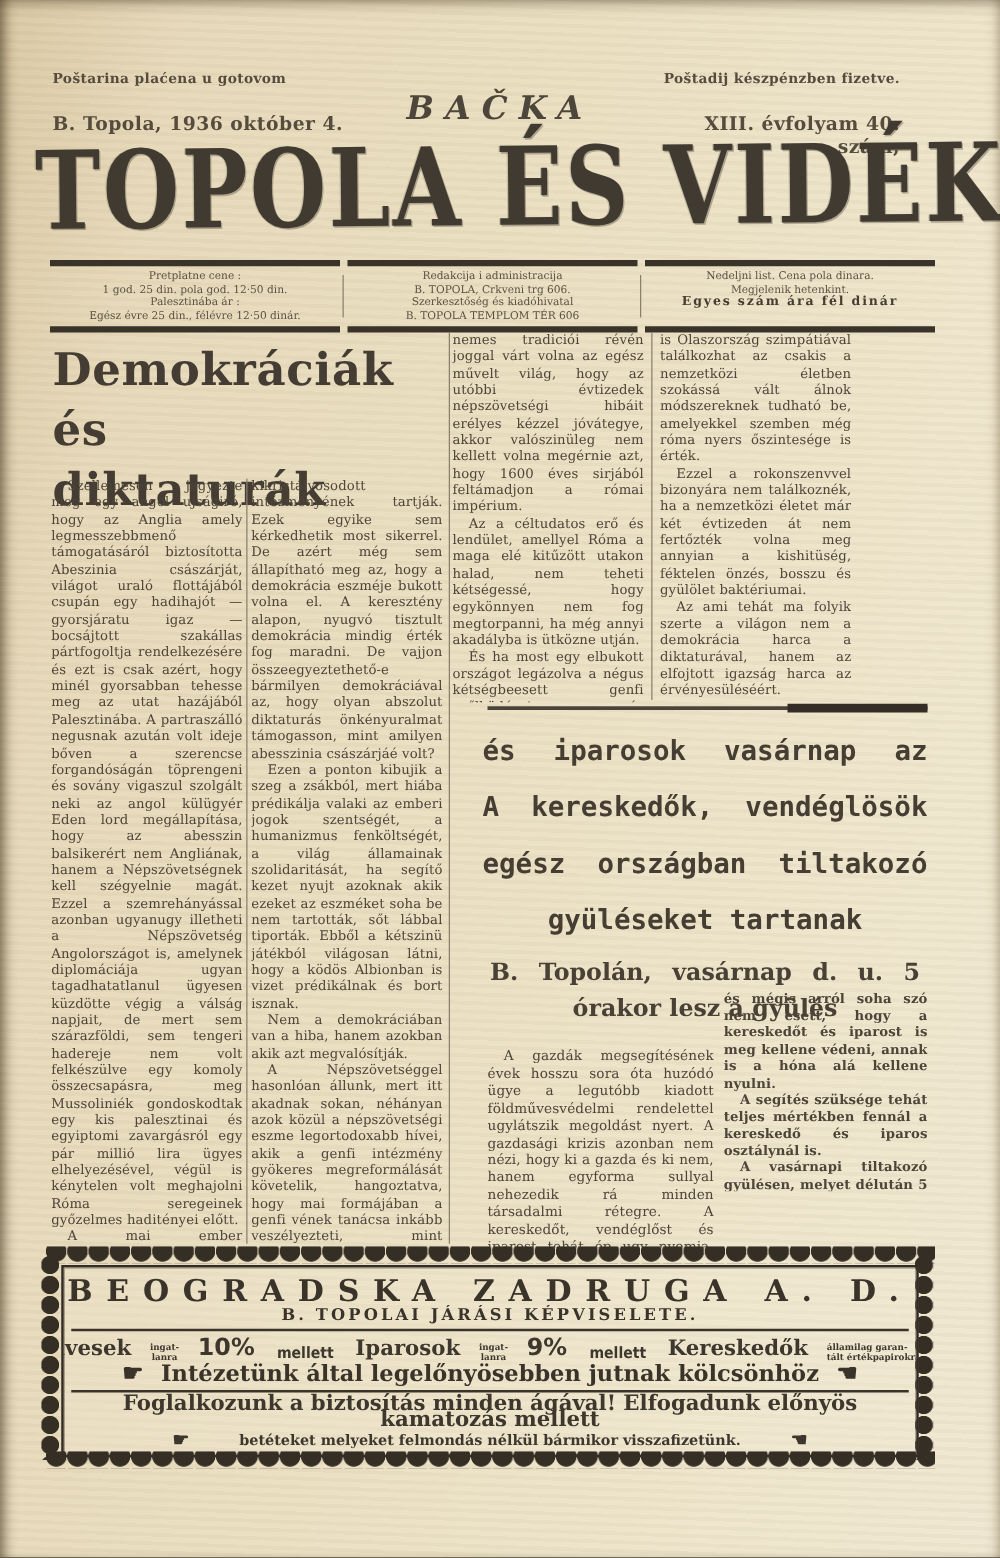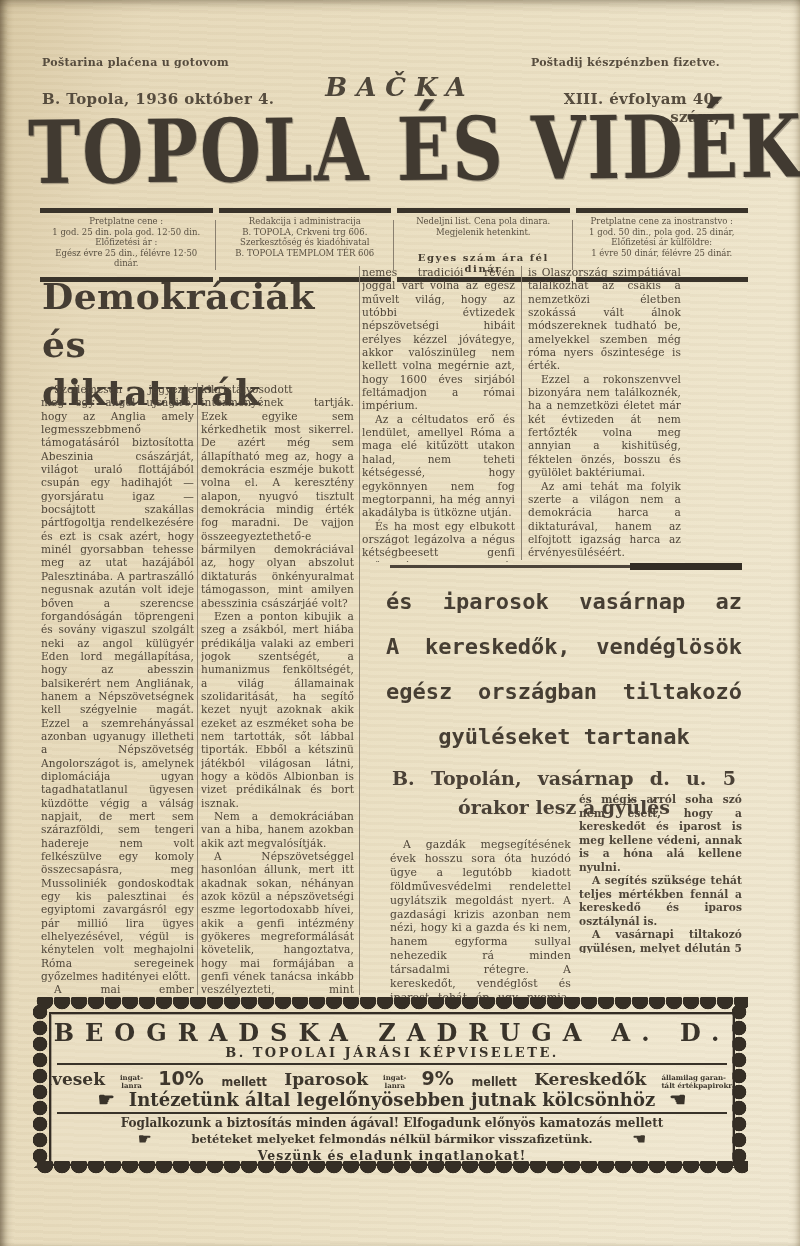--- a/index.html
+++ b/index.html
@@ -23,21 +23,21 @@
   
   .masthead { position:absolute; left:28px; top:104px; width:744px; text-align:center;
     font-size:70px; font-weight:bold; letter-spacing:2px; white-space:nowrap;
     color:#413a31; transform:rotate(-.5deg) scaleY(1.24); transform-origin:50% 30%;
     text-shadow:1px 1px 0 rgba(65,58,49,.35), -1px 0 0 rgba(65,58,49,.2); }
   
   .infostrip { position:absolute; left:40px; top:208px; width:708px; display:flex; gap:6px; }
   .info-col { flex:1; position:relative; border-top:5px solid #39332a; border-bottom:5px solid #39332a;
     padding:3px 2px 3px; text-align:center; font-size:8.5px; line-height:10.6px; color:#5a5143; }
   .info-col + .info-col::before { content:""; position:absolute; left:-4px; top:7px; bottom:7px; width:1px; background:#8a8070; }
-  .info-bold { font-weight:bold; font-size:10px; letter-spacing:1.5px; margin-top:16px; color:#453d31; }
+  .info-bold { font-weight:bold; font-size:10px; letter-spacing:1.5px; margin-top:0; color:#453d31; }
   
   .a1-title { position:absolute; left:42px; top:272px; width:330px; text-align:left;
     font-size:36px; line-height:48px; font-weight:bold; color:#453d33; letter-spacing:.5px; }
   .tcol { position:absolute; width:153px; text-align:justify; font-size:10.6px; line-height:13.35px;
     color:#4e4539; overflow:hidden; letter-spacing:.1px; }
   .tcol p { margin:0; text-indent:13px; }
   .tcol p.cont { text-indent:0; }
   .c1 { left:41px;  top:383px; height:614px; }
   .c2 { left:201px; top:383px; height:614px; }
   .c3 { left:362px; top:266px; height:296px; }
@@ -77,21 +77,21 @@
   .ad-rule { height:2px; background:#39332a; margin:3px 6px 0; }
   .ad-rates { display:flex; align-items:flex-end; justify-content:center; gap:15px; margin-top:0;
     font-weight:bold; color:#3e372d; height:24px; white-space:nowrap; }
   .rate-name { font-size:17px; }
   .rate-small { font-size:7px; line-height:7.5px; max-width:62px; text-align:center; font-weight:bold; }
   .rate-pct { font-size:19px; font-family:"DejaVu Sans", sans-serif; }
   .rate-after { font-size:12.5px; font-family:"DejaVu Sans", sans-serif; transform:scaleX(.9); }
   .ad-loan { display:flex; align-items:center; justify-content:center; gap:14px;
     font-weight:bold; font-size:18px; line-height:19px; color:#39332a; margin-top:1px; }
   .hand { font-size:19px; line-height:19px; }
-  .ad-fog { text-align:center; font-weight:bold; font-size:12px; line-height:13px; margin-top:3px; color:#3e372d; }
+  .ad-fog { text-align:center; font-weight:bold; font-size:17px; line-height:13px; margin-top:3px; color:#3e372d; }
   .ad-fog2 { display:flex; align-items:center; justify-content:center; gap:40px;
     font-weight:bold; font-size:11.5px; line-height:13px; color:#3e372d; }
   .ad-fog2 .hand { font-size:15px; }
   .ad-vesz { text-align:center; font-weight:bold; font-size:12.5px; line-height:14px; letter-spacing:1px; color:#39332a; }
 </style>
 </head>
 <body>
 
 <div class="page">
 
@@ -104,39 +104,33 @@
     <div class="hdr-l1">Poštadij készpénzben fizetve.</div>
     <div class="hdr-l2">XIII. évfolyam 40. szám,</div>
   </div>
 
   <div class="masthead">TOPOLA ÉS VIDÉKE</div>
 
   <div class="infostrip">
     <div class="info-col">
       <div>Pretplatne cene :</div>
       <div>1 god. 25 din. pola god. 12·50 din.</div>
-      <div>Előfizetési ár :</div>
+      <div>Palesztinába ár :</div>
       <div>Egész évre 25 din., félévre 12·50 dinár.</div>
     </div>
     <div class="info-col">
       <div>Redakcija i administracija</div>
       <div>B. TOPOLA, Crkveni trg 606.</div>
       <div>Szerkesztőség és kiadóhivatal</div>
       <div>B. TOPOLA TEMPLOM TÉR 606</div>
     </div>
     <div class="info-col">
       <div>Nedeljni list. Cena pola dinara.</div>
       <div>Megjelenik hetenkint.</div>
       <div class="info-bold">Egyes szám ára fél dinár</div>
-    </div>
-    <div class="info-col">
-      <div>Pretplatne cene za inostranstvo :</div>
-      <div>1 god. 50 din., pola god. 25 dinár,</div>
-      <div>Előfizetési ár külföldre:</div>
-      <div>1 évre 50 dinár, félévre 25 dinár.</div>
     </div>
   </div>
 
   <div class="a1-title">
     <div>Demokráciák és</div>
     <div>diktaturák</div>
   </div>
 
   <div class="tcol c1">
     <p>Szellemesen jegyezte meg egy angol ujságiró, hogy az Anglia amely legmesszebbmenő támogatásáról biztosította Abeszinia császárját, világot uraló flottájából csupán egy hadihajót — gyorsjáratu igaz — bocsájtott szakállas pártfogoltja rendelkezésére és ezt is csak azért, hogy minél gyorsabban tehesse meg az utat hazájából Palesztinába. A partraszálló negusnak azután volt ideje bőven a szerencse forgandóságán töprengeni és sovány vigaszul szolgált neki az angol külügyér Eden lord megállapítása, hogy az abesszin balsikerért nem Angliának, hanem a Népszövetségnek kell szégyelnie magát. Ezzel a szemrehányással azonban ugyanugy illetheti a Népszövetség Angolországot is, amelynek diplomáciája ugyan tagadhatatlanul ügyesen küzdötte végig a válság napjait, de mert sem szárazföldi, sem tengeri hadereje nem volt felkészülve egy komoly összecsapásra, meg Mussoliniék gondoskodtak egy kis palesztinai és egyiptomi zavargásról egy pár millió lira ügyes elhelyezésével, végül is kénytelen volt meghajolni Róma seregeinek győzelmes haditényei előtt.</p>

